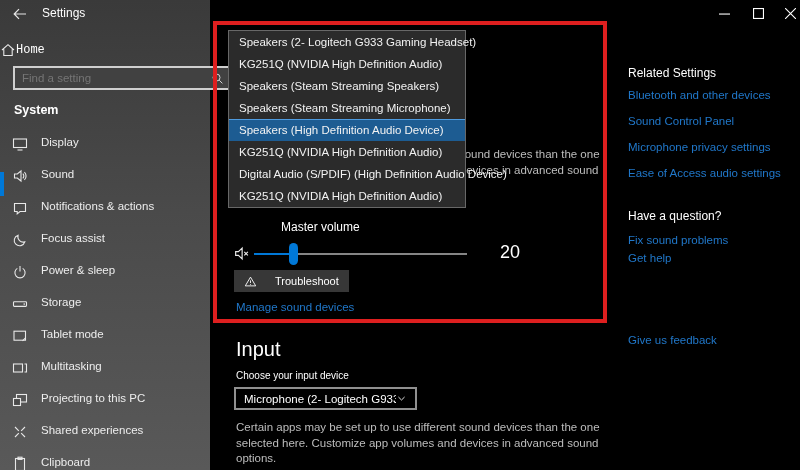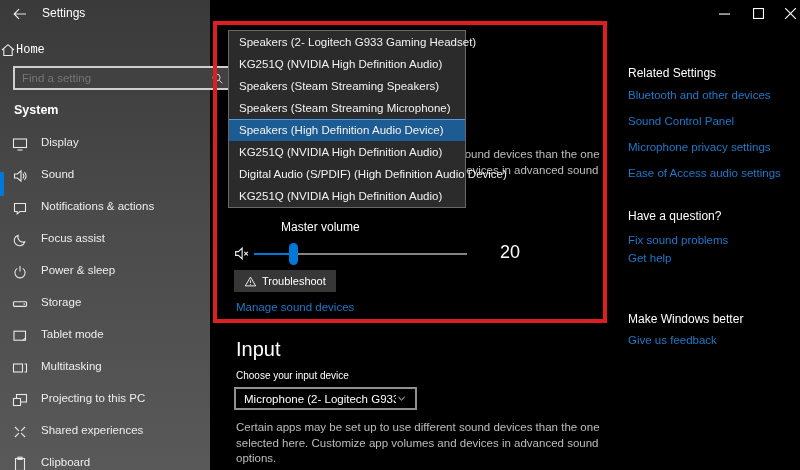--- a/index.html
+++ b/index.html
@@ -47,21 +47,21 @@
 
   .mv-label { position:absolute; left:26px; top:220px; font-size:12px; color:#ffffff;margin-left:45px; }
   .mute-icon { position:absolute; left:23px; top:245px; cursor:pointer; }
   .slider-track { position:absolute; left:44px; top:253px; width:213px; height:2px; background:#858585; cursor:pointer; }
   .slider-fill  { position:absolute; left:0; top:0; width:40px; height:2px; background:var(--accent,#0078d7); }
   .slider-thumb { position:absolute; left:79px; top:243px; width:9px; height:22px; border-radius:4.5px;
                   background:var(--accent,#0078d7); cursor:pointer; }
   .mv-value { position:absolute; left:290px; top:242px; font-size:18px; color:#ffffff; }
 
   .troubleshoot-btn { position:absolute; left:24px; top:270px; height:22px; display:inline-flex;
-                      align-items:center; gap:5px; padding:0 10px; background:#373737; border:none;
+                      align-items:center; gap:18px; padding:0 10px; background:#373737; border:none;
                       color:#ffffff; font-size:11px; font-family:inherit; cursor:pointer; }
   .link { color:var(--link,#2077c9); font-size:11.5px; cursor:pointer; white-space:nowrap; }
   .manage-link { position:absolute; left:26px; top:301px; }
 
   .input-heading { position:absolute; left:26px; top:338px; font-size:20px; color:#ffffff; }
   .choose-label  { position:absolute; left:26px; top:370px; font-size:10px; color:#ffffff; }
   .input-select  { position:absolute; left:24px; top:387px; width:183px; height:23px;
                    border:2px solid #909090; background:#000; display:flex; align-items:center;
                    justify-content:space-between; padding:0 8px; font-size:11.5px; color:#ffffff; cursor:pointer; }
   .input-select .val { white-space:nowrap; overflow:hidden; }
@@ -326,21 +326,20 @@
     <ul class="linklist question-links">
 
         <li class="linkrow">
           <a class="link">Fix sound problems</a>
         </li>
         <li class="linkrow">
           <a class="link">Get help</a>
         </li>
       </ul>
 
-    <div class="rheading better-heading">Make Windows better</div>
     <ul class="linklist better-links">
 
     <li class="linkrow">
           <a class="link">Give us feedback</a>
         </li>
       </ul>
   </main>
 
   <div class="annotation-rect"></div>
 </div>

